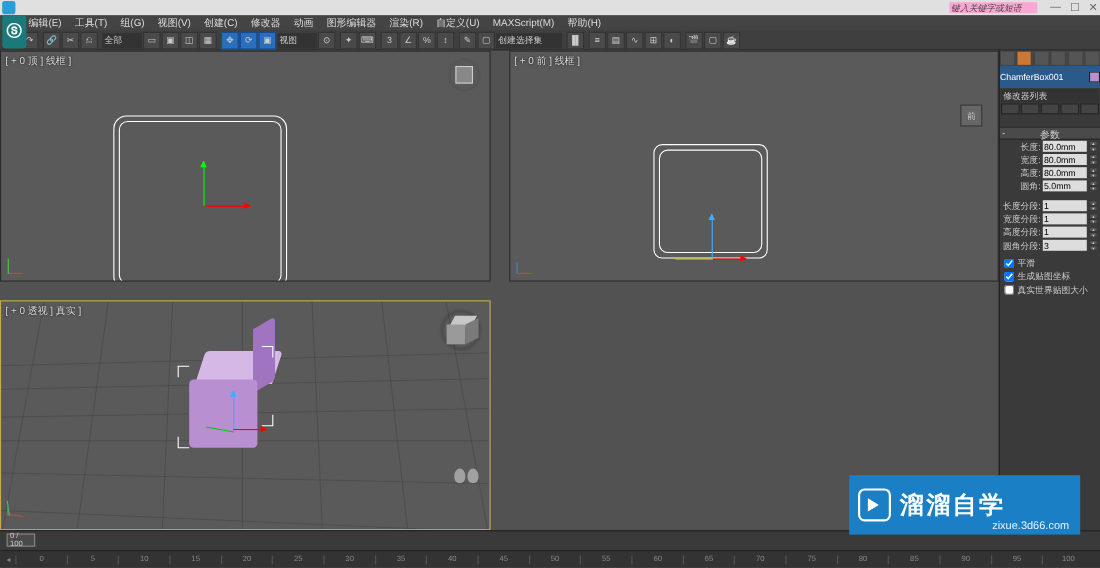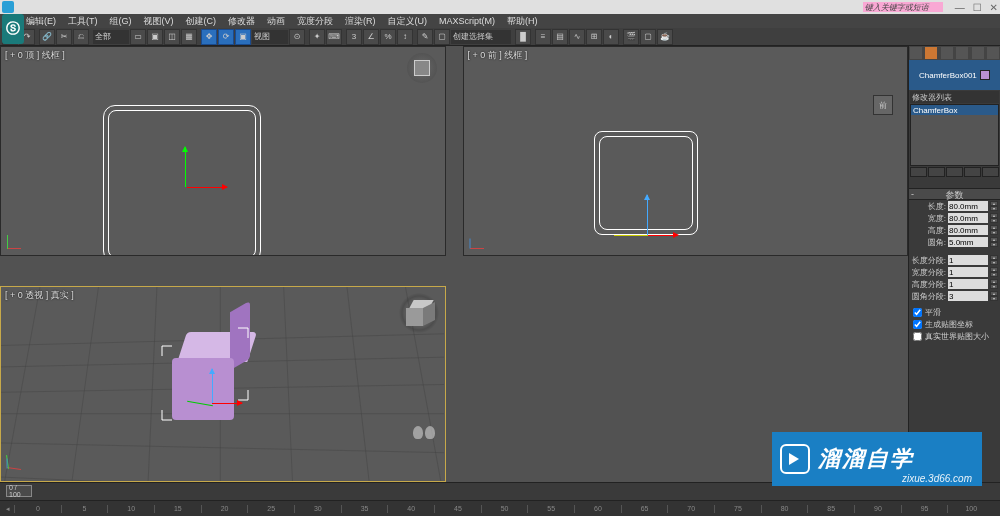--- a/index.html
+++ b/index.html
@@ -43,42 +43,42 @@
 
 .cube3d { position:absolute; width:74px; height:74px; left:50%; top:50%; transform:translate(-50%,-50%); }
 .cube3d .top { position:absolute; width:70px; height:30px; background:#d5b8e6; transform:skewX(-18deg) translateY(-22px) translateX(3px); border-radius:4px 4px 0 0; }
 .cube3d .front { position:absolute; width:62px; height:62px; background:#b88fd1; border-radius:4px; top:4px; left:0; }
 .cube3d .side { position:absolute; width:20px; height:58px; background:#a074c0; transform:skewY(-30deg) translateX(58px) translateY(-14px); border-radius:0 4px 4px 0; }
 
 .right-panel { position: absolute; top: 46px; bottom: 24px; right: 0; width: 92px; background: #3a3a3a; border-left: 1px solid #222; font-size: 9px; }
 .rp-icons { height: 14px; background: #444; display:flex; gap:1px; padding:1px; justify-content:space-between; }
 .rp-ic { width:12px; height:12px; background:#555; }
 .rp-ic.on { background:#c73; }
-.rp-name { height: 30px; background: #2a5a8a; color:#fff; display:flex; align-items:center; padding:0 10px; font-size:8px; justify-content:space-between; }
+.rp-name { height: 20px; background: #2a5a8a; color:#fff; display:flex; align-items:center; padding:0 0; font-size:8px; justify-content:space-between; }
 .rp-sel { height:12px; background:#333; margin:1px; display:flex; align-items:center; padding:0 2px; font-size:8px; }
 .rp-list { height:62px; margin:1px; background:#555; border:1px solid #222; }
 .rp-list-item { height:10px; background:#2a5a8a; color:#fff; font-size:8px; padding:1px 2px; }
 .rp-tiny-row { height:12px; display:flex; gap:1px; margin:1px; }
 .rp-tiny-row .t { flex:1; height:10px; background:#444; border:1px solid #222; }
 .rp-section-hdr { height:12px; background:#4a4a4a; text-align:center; font-size:9px; border-top:1px solid #222; border-bottom:1px solid #222; position:relative; }
 .rp-section-hdr::before { content:'-'; position:absolute; left:2px; }
 .rp-param { display:flex; align-items:center; height:12px; padding:0 2px; gap:2px; }
 .rp-param label { flex:1; text-align:right; font-size:8px; color:#ccc; }
 .rp-param input { width:40px; height:10px; background:#ddd; border:none; font-size:8px; padding:0 1px; color:#000; }
 .rp-param .spin { width:8px; height:10px; background:#555; display:flex; flex-direction:column; }
 .rp-param .spin div { flex:1; border:1px solid #333; font-size:4px; text-align:center; line-height:3px; }
 .rp-check { display:flex; align-items:center; height:12px; padding:0 4px; font-size:8px; gap:3px; }
 .rp-check input { width:9px; height:9px; }
 
 .statusbar { position:absolute; bottom:16px; left:0; right:0; height:18px; background:#3a3a3a; border-top:1px solid #222; }
 .timeline { position:absolute; bottom:0; left:0; right:0; height:16px; background:#333; border-top:1px solid #222; display:flex; align-items:center; font-size:7px; color:#888; padding:0 6px; }
 .timeline .tick { flex:1; text-align:center; border-left:1px solid #555; height:8px; }
 .timeline-cursor { width:26px; height:12px; background:#4a4a4a; border:1px solid #888; font-size:7px; display:flex; align-items:center; padding:0 2px; margin-right:4px; }
 
-.watermark { position:absolute; right:18px; bottom:30px; width:210px; height:54px; background:#1a7fc4; display:flex; align-items:center; color:#fff; padding:4px 8px;font-style:italic; }
+.watermark { position:absolute; right:18px; bottom:30px; width:210px; height:54px; background:#1a7fc4; display:flex; align-items:center; color:#fff; padding:4px 8px; }
 .watermark .play { width:30px; height:30px; border:2px solid #fff; border-radius:6px; display:flex; align-items:center; justify-content:center; margin-right:8px; }
 .watermark .play::before { content:''; border:6px solid transparent; border-left:10px solid #fff; margin-left:4px; }
 .watermark .big { font-size:22px; font-weight:bold; letter-spacing:2px; }
 .watermark .small { position:absolute; bottom:2px; right:10px; font-size:10px; opacity:.9; }
 
 .logo-3ds { position:absolute; top:14px; left:2px; width:22px; height:30px; background:#1a7a7a; border-radius:3px; color:#fff; font-size:14px; display:flex; align-items:center; justify-content:center; font-weight:bold; z-index:5; }
 
 .tool-home { position:absolute; width:20px; height:20px; background:#666; border:1px solid #333; font-size:8px; display:flex; align-items:center; justify-content:center; }
 
 .persp-nav { position:absolute; top:6px; right:6px; width:40px; height:40px; }
@@ -107,21 +107,21 @@
 <div class="logo-3ds">ⓢ</div>
 
 <div class="menubar">
   <span>编辑(E)</span>
   <span>工具(T)</span>
   <span>组(G)</span>
   <span>视图(V)</span>
   <span>创建(C)</span>
   <span>修改器</span>
   <span>动画</span>
-  <span>宽度分段</span>
+  <span>图形编辑器</span>
   <span>渲染(R)</span>
   <span>自定义(U)</span>
   <span>MAXScript(M)</span>
   <span>帮助(H)</span>
 </div>
 
 <div class="toolbar">
   <div class="tb-btn">↶</div>
   <div class="tb-btn">↷</div>
   <div class="tb-sep"></div>
@@ -190,21 +190,21 @@
       <div class="gizmo-z-blue" style="top:148px; left:183px;"></div>
       <div class="gizmo-x" style="top:188px; left:184px; width:30px;"></div>
       <div style="position:absolute; top:188px; left:150px; width:34px; height:1px; background:#cc0;"></div>
       <div class="axis-ind">
           <div class="r"></div>
           <div class="b" style="transform:rotate(-90deg);"></div>
         </div>
     </div>
 
 
-    <div class="viewport" style="border-color:#c7a94a; border-width:1px;margin-top:13px;">
+    <div class="viewport" style="border-color:#c7a94a; border-width:1px;">
       <svg class="persp-grid" viewBox="0 0 455 220" preserveAspectRatio="none">
         <g stroke="#444" stroke-width="0.4">
           <line x1="0" y1="130" x2="455" y2="130"></line>
             <line x1="0" y1="108" x2="455" y2="100"></line>
           <line x1="0" y1="160" x2="455" y2="170"></line>
             <line x1="0" y1="195" x2="455" y2="215"></line>
           <line x1="0" y1="82" x2="455" y2="72"></line>
             <line x1="0" y1="60" x2="455" y2="48"></line>
           <line x1="40" y1="0" x2="0" y2="220"></line>
             <line x1="100" y1="0" x2="70" y2="220"></line>
@@ -260,23 +260,20 @@
     <div class="rp-ic"></div>
     <div class="rp-ic"></div>
     <div class="rp-ic"></div>
     <div class="rp-ic"></div>
   </div>
   <div class="rp-name">
     <span>ChamferBox001</span>
     <span style="width:10px;height:10px;background:#b88fd1;border:1px solid #222;"></span>
   </div>
   <div class="rp-sel">修改器列表</div>
-  <div class="rp-list">
-    <div class="rp-list-item">ChamferBox</div>
-  </div>
   <div class="rp-tiny-row">
     <div class="t"></div>
     <div class="t"></div>
     <div class="t"></div>
     <div class="t"></div>
     <div class="t"></div>
   </div>
   <div style="height:8px;"></div>
   <div class="rp-section-hdr">参数</div>
 

